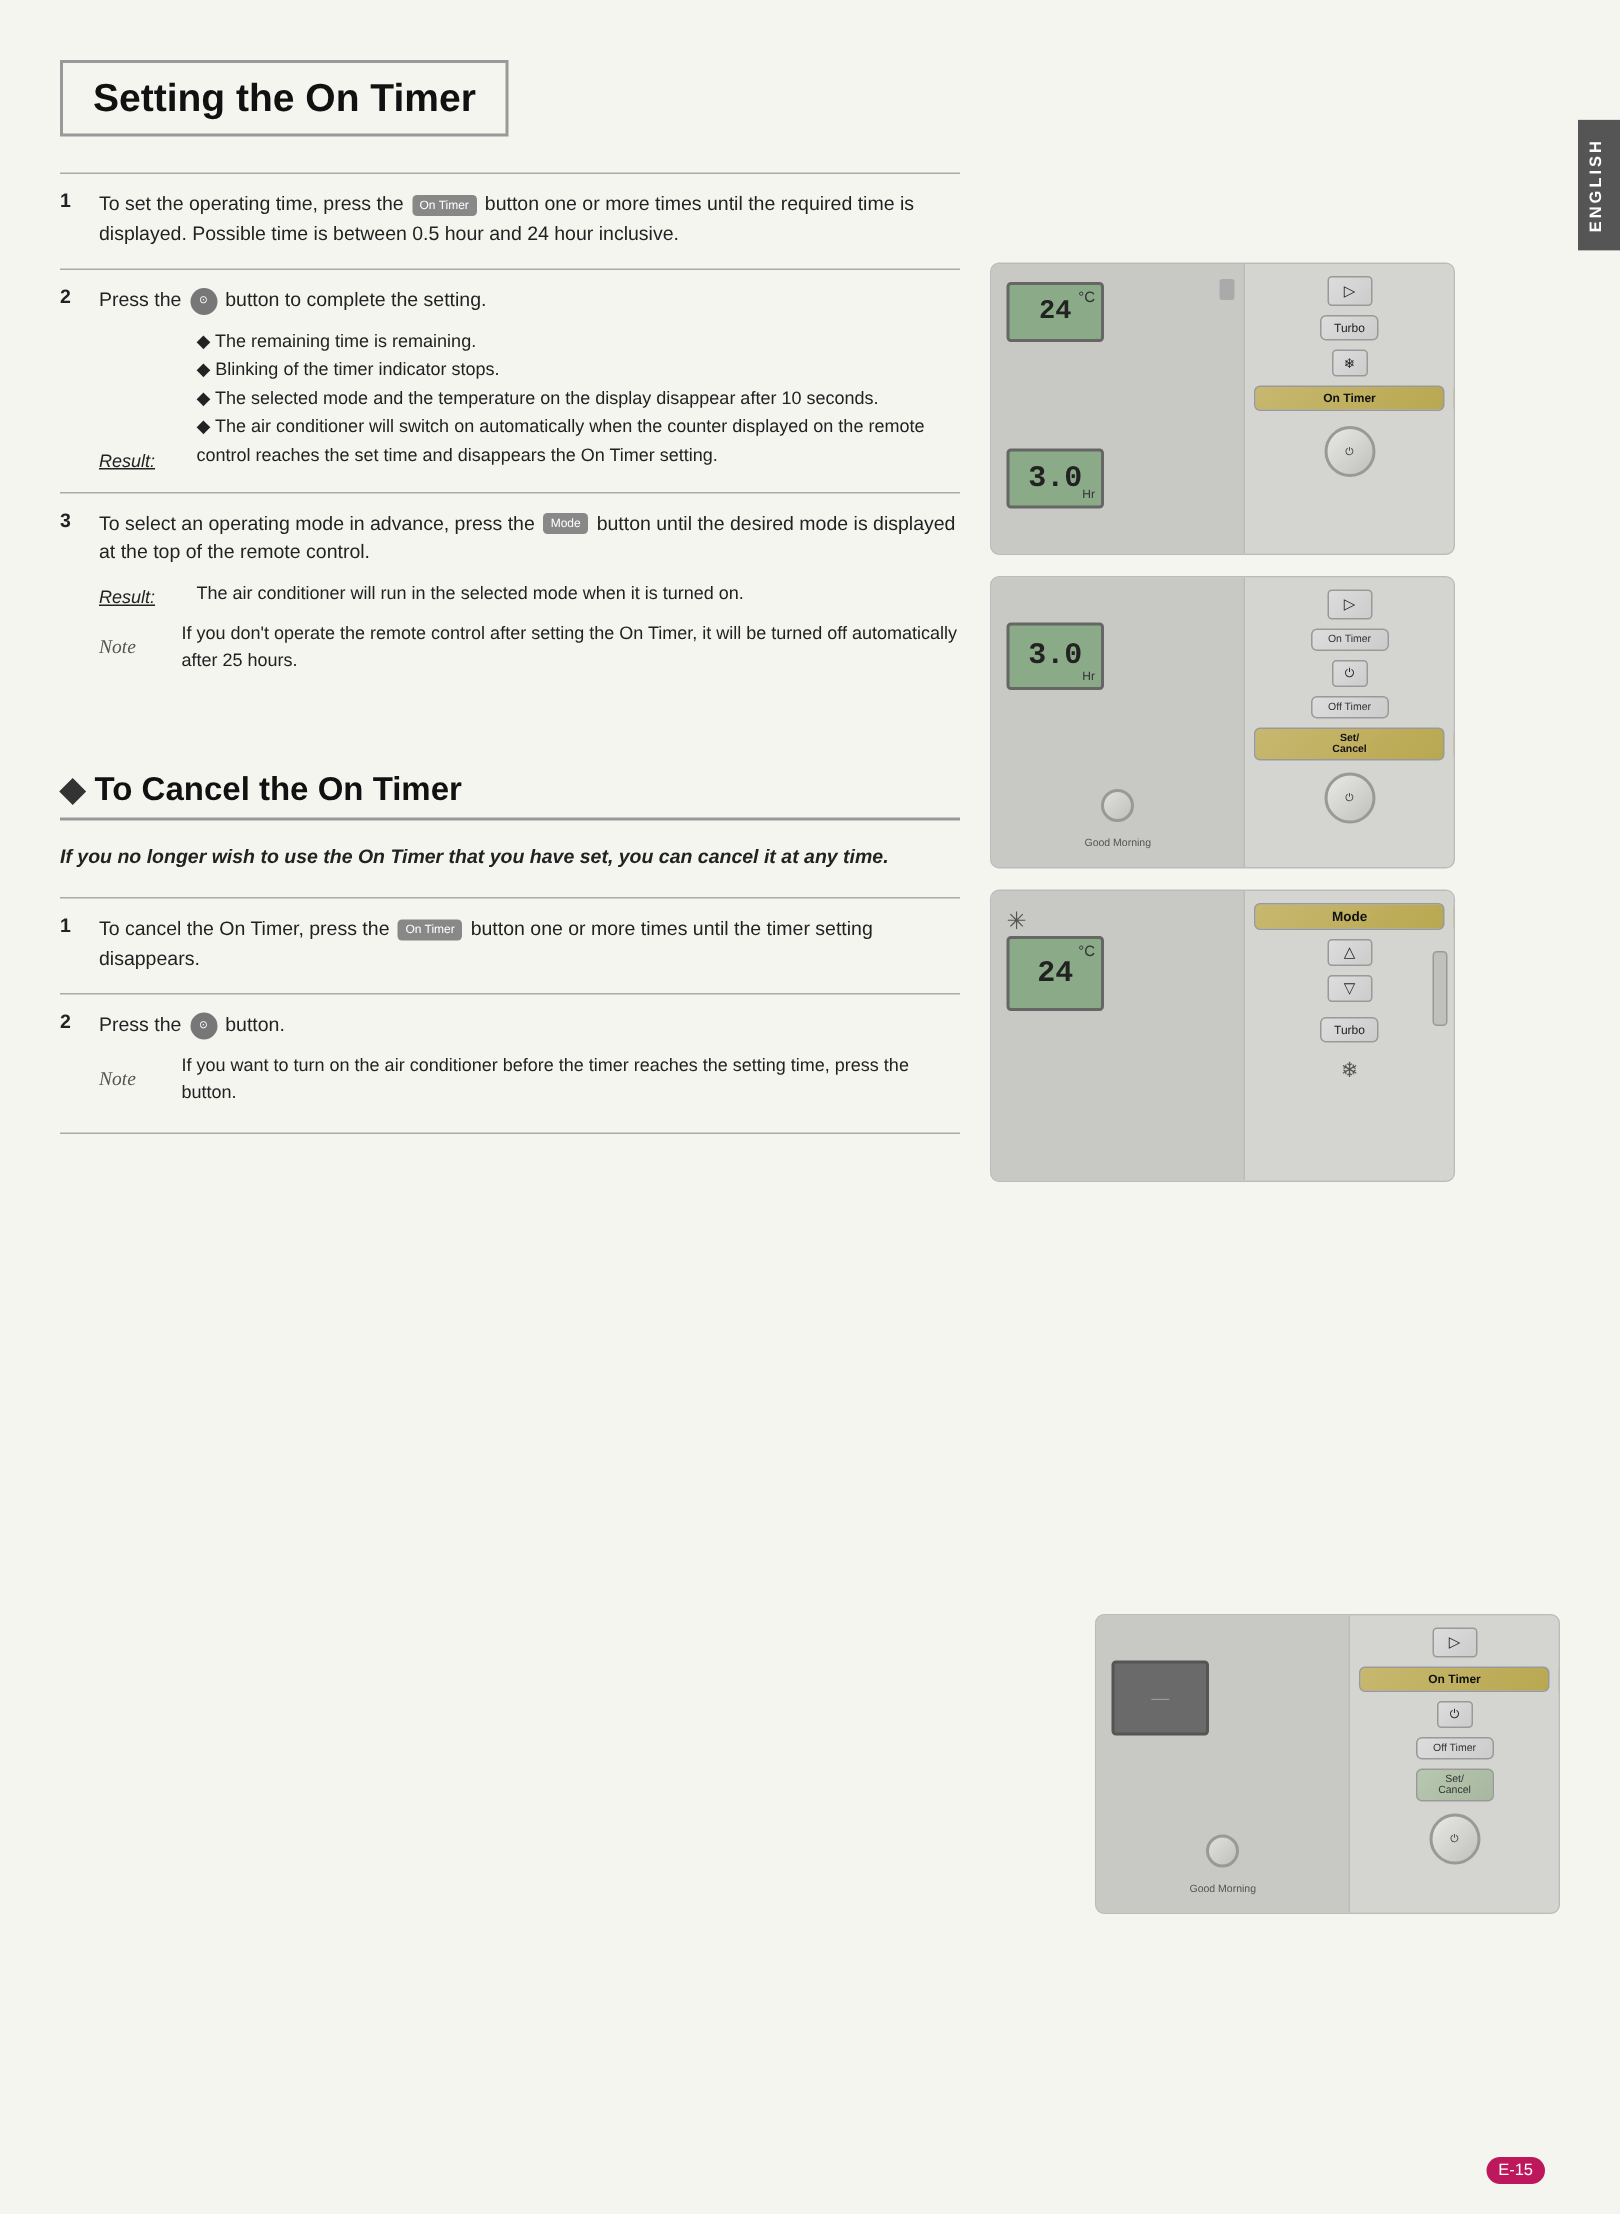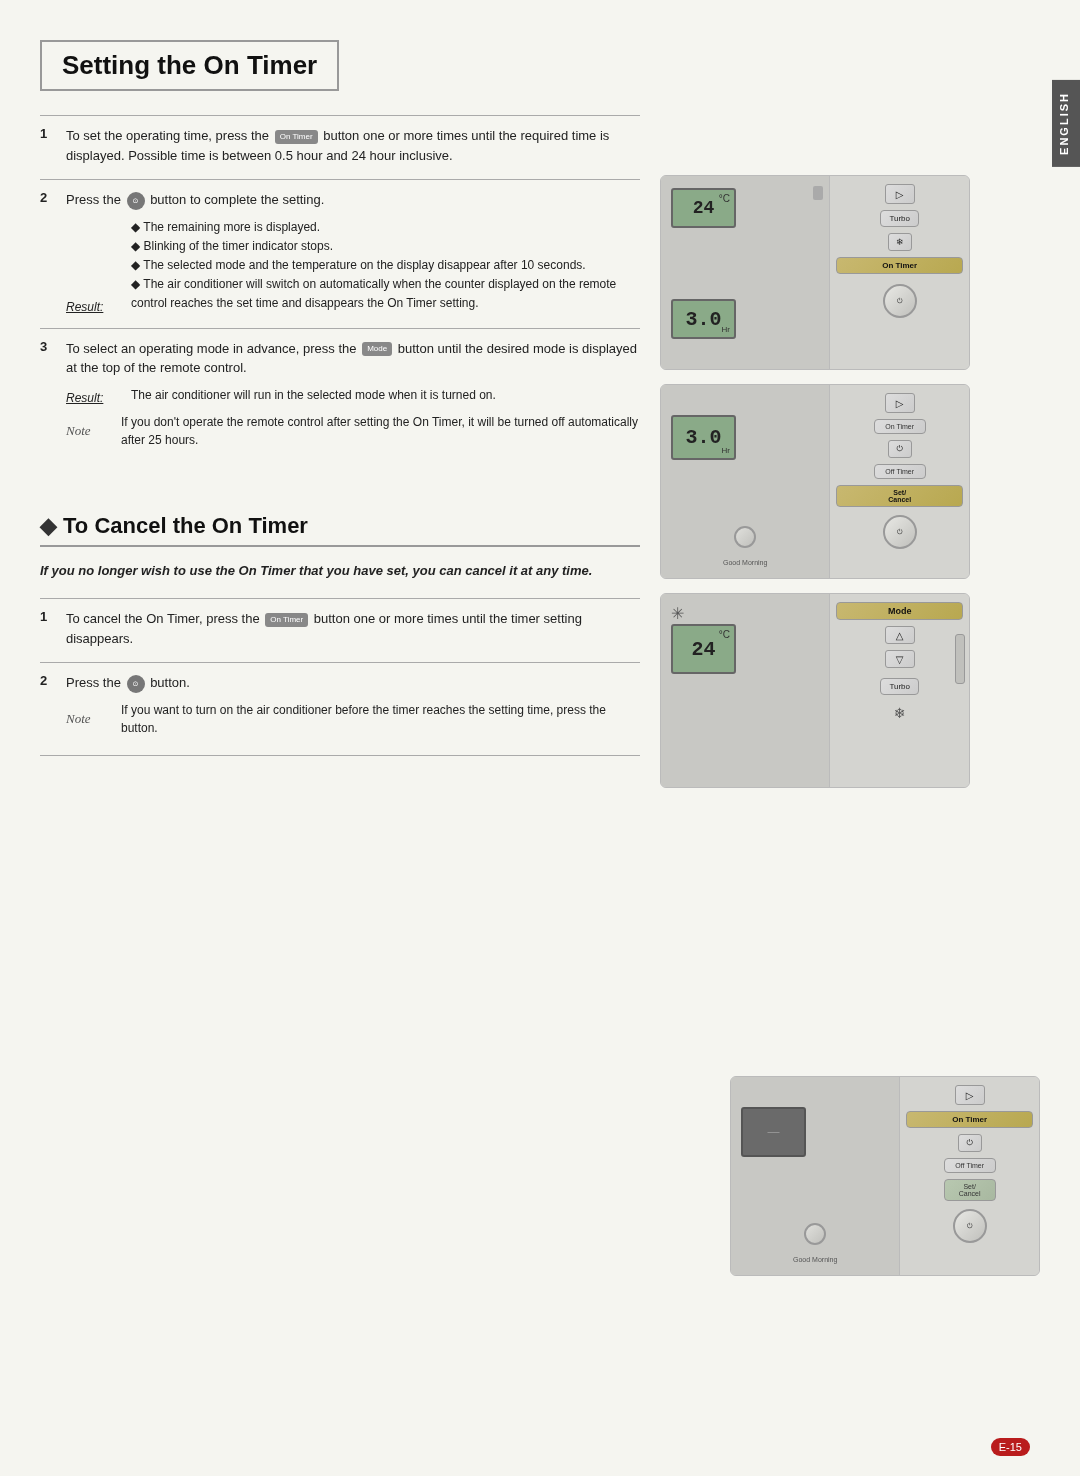--- a/index.html
+++ b/index.html
@@ -265,21 +265,21 @@
       border: none;
       border-top: 1px solid #aaa;
       margin: 8px 0;
     }
 
     
     .page-num {
       position: absolute;
       bottom: 20px;
       right: 50px;
-      background: #b91c1c;
+      background: #be185d;
       color: #fff;
       font-size: 11px;
       padding: 3px 8px;
       border-radius: 10px;
     }
 
     .inline-btn {
       display: inline-block;
       background: #888;
       color: #fff;
@@ -347,21 +347,21 @@
       <div class="step-section">
         <div class="step-row">
           <span class="step-num">2</span>
           <span class="step-text">
             Press the <span class="small-circle-btn">⊙</span> button to complete the setting.
           </span>
         </div>
         <div class="result-row">
           <span class="result-label">Result:</span>
           <div class="result-items">
-            <p>The remaining more is displayed.</p>
+            <p>The remaining time is remaining.</p>
             <p>Blinking of the timer indicator stops.</p>
             <p>The selected mode and the temperature on the display disappear after 10 seconds.</p>
             <p>The air conditioner will switch on automatically when the counter displayed on the remote control reaches the set time and disappears the On Timer setting.</p>
           </div>
         </div>
       </div>
 
       <div class="step-section">
         <div class="step-row">
           <span class="step-num">3</span>

